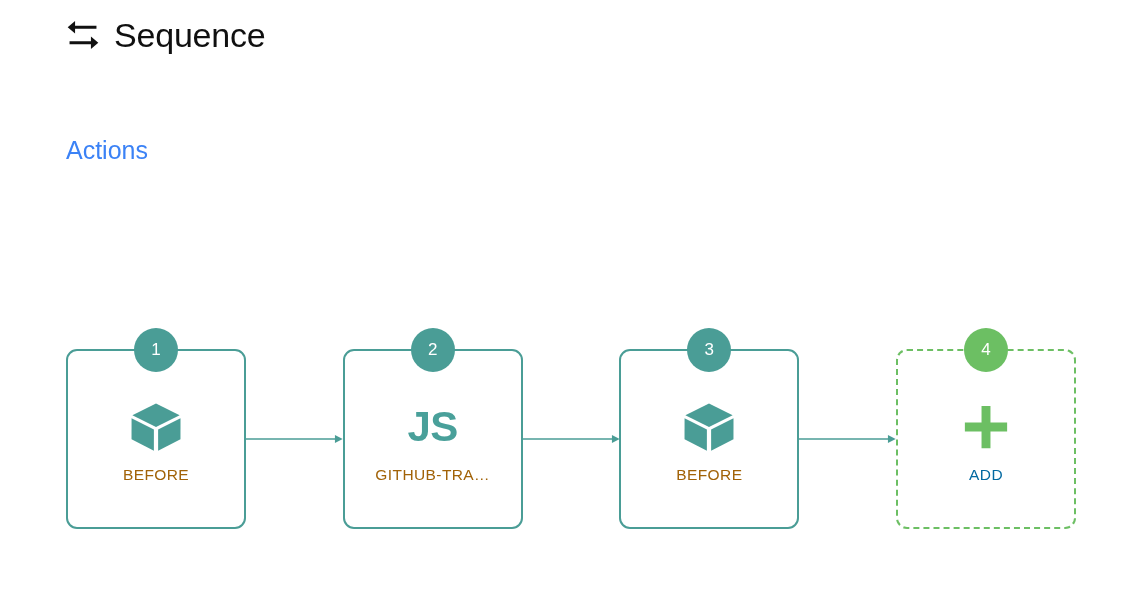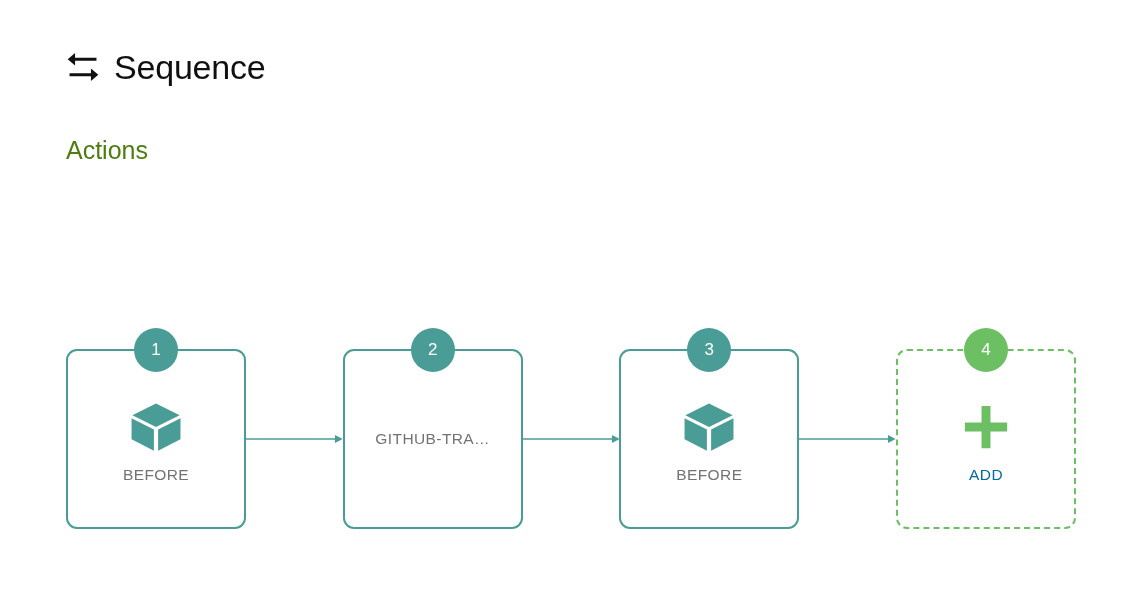--- a/index.html
+++ b/index.html
@@ -19,21 +19,20 @@
   }
 
   
   .page-header {
     position: absolute;
     left: 66px;
     top: 18px;
     display: flex;
     align-items: center;
     gap: 14px;
-    margin-top: 32px;
   }
   .swap-icon {
     width: 34px;
     height: 34px;
     display: block;
     flex: 0 0 auto;
   }
   .page-title {
     font-size: 34px;
     font-weight: 400;
@@ -43,21 +42,21 @@
     white-space: nowrap;
   }
 
   
   .section-label {
     position: absolute;
     left: 66px;
     top: 135px;
     font-size: 25px;
     font-weight: 400;
-    color: #4d7c0f;
+    color: #3b82f6;
     line-height: 1.2;
   }
 
   
   .flow {
     position: absolute;
     left: 66px;
     top: 328px;
     width: 1010px;
     height: 205px;
@@ -110,21 +109,21 @@
     font-size: 42px;
     font-weight: 700;
     color: #49a09a;
     line-height: 1;
     letter-spacing: -0.5px;
   }
 
   .card-label {
     font-size: 15.5px;
     letter-spacing: 0.4px;
-    color: #737373;
+    color: #a16207;
     text-align: center;
     max-width: 160px;
     white-space: nowrap;
     overflow: hidden;
     text-overflow: ellipsis;
   }
   .node.add .card-label { color: #0369a1; }
 
   
   .badge {
@@ -196,20 +195,23 @@
 
     <div class="connector">
       <svg viewBox="0 0 100 18" preserveAspectRatio="none" aria-hidden="true">
         <line x1="0" y1="9" x2="95" y2="9" stroke="#4a9d96" stroke-width="1.6" vector-effect="non-scaling-stroke"></line>
         <path d="M100 9 L92 5 L92 13 Z" fill="#4a9d96"></path>
       </svg>
     </div>
 
     <div class="node">
       <div class="card">
+        <div class="card-icon">
+          <span class="text-icon">JS</span>
+        </div>
         <div class="card-label">GITHUB-TRA…</div>
       </div>
       <div class="badge">2</div>
     </div>
 
     <div class="connector">
       <svg viewBox="0 0 100 18" preserveAspectRatio="none" aria-hidden="true">
         <line x1="0" y1="9" x2="95" y2="9" stroke="#4a9d96" stroke-width="1.6" vector-effect="non-scaling-stroke"></line>
         <path d="M100 9 L92 5 L92 13 Z" fill="#4a9d96"></path>
       </svg>

